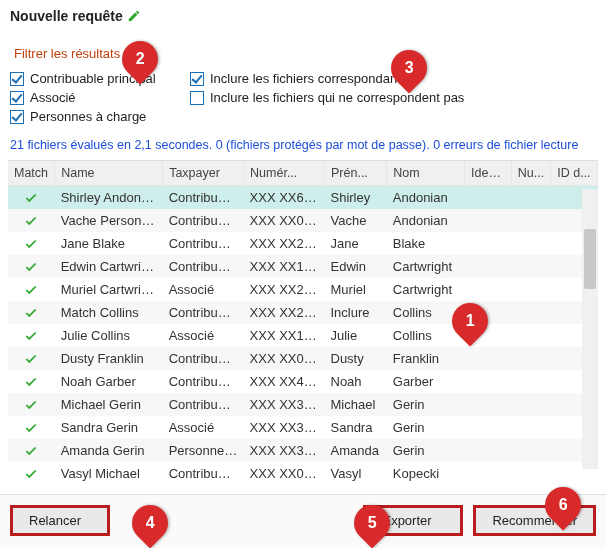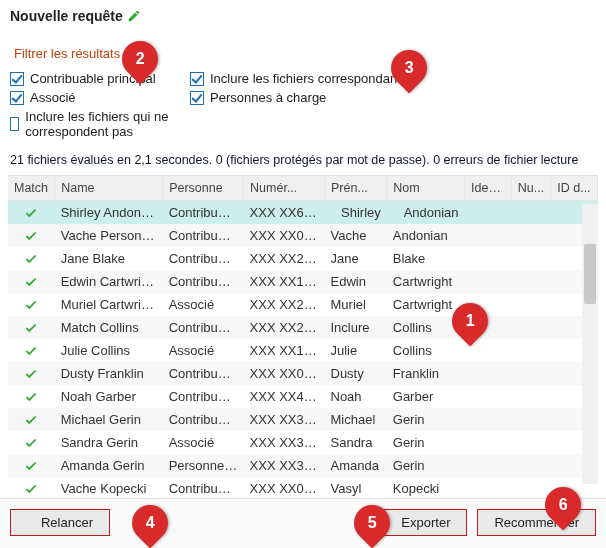--- a/index.html
+++ b/index.html
@@ -64,21 +64,21 @@
     top: 0px;
     width: 4px;
     height: 8px;
     border: solid #1a6fb5;
     border-width: 0 2px 2px 0;
     transform: rotate(40deg);
   }
   .status-line {
     padding: 6px 4px 6px 10px;
     font-size: 12.5px;
-    color: #0f172a;
+    color: #1d4ed8;
   }
   .table-wrap {
     margin: 2px 8px 0 8px;
     border-top: 1px solid #ddd;
     height: 320px;
     position: relative;
   }
   table {
     width: 100%;
     border-collapse: collapse;
@@ -103,21 +103,20 @@
     white-space: nowrap;
     overflow: hidden;
     text-overflow: ellipsis;
     color: #333;
   }
   tbody tr:nth-child(even) {
     background: #f7f7f7;
   }
   tbody tr.selected {
     background: #cdeeeb !important;
-    text-align: right;
   }
   .check-icon {
     color: #2fa82f;
     font-weight: bold;
   }
   .check-icon svg { display:block; margin:0 auto; }
   .scrollbar {
     position: absolute;
     right: 0;
     top: 28px;
@@ -143,22 +142,22 @@
     border-top: 1px solid #e0e0e0;
     display: flex;
     gap: 10px;
     align-items: center;
     background: #fafafa;
   }
   .btn {
     min-width: 100px;
     padding: 5px 16px;
     background: #e9e9e9;
-    border: 1px solid #b91c1c;
-    text-align: right;
+    border: 3px solid #b91c1c;
+    text-align: left;
     font-size: 13px;
     cursor: pointer;
   }
   .spacer { flex: 1; }
   .bubble {
     position: absolute;
     width: 36px;
     height: 36px;
     background: #d82a2a;
     border-radius: 50% 50% 50% 0;
@@ -201,26 +200,26 @@
   </div>
   <div class="cb-wrap">
     <span class="cb checked"></span>
     <span>Inclure les fichiers correspondants</span>
   </div>
   <div class="cb-wrap">
     <span class="cb checked"></span>
     <span>Associé</span>
   </div>
   <div class="cb-wrap">
+    <span class="cb"></span>
+    <span>Inclure les fichiers qui ne correspondent pas</span>
+  </div>
+  <div class="cb-wrap">
     <span class="cb checked"></span>
     <span>Personnes à charge</span>
-  </div>
-  <div class="cb-wrap">
-    <span class="cb"></span>
-    <span>Inclure les fichiers qui ne correspondent pas</span>
   </div>
 </div>
 
 <div class="status-line">21 fichiers évalués en 2,1 secondes. 0 (fichiers protégés par mot de passe). 0 erreurs de fichier lecture</div>
 
 <div class="table-wrap">
   <table>
     <colgroup>
       <col style="width:45px">
       <col style="width:104px">
@@ -229,21 +228,21 @@
       <col style="width:60px">
       <col style="width:75px">
       <col style="width:45px">
       <col style="width:38px">
       <col style="width:45px">
     </colgroup>
     <thead>
       <tr>
         <th>Match</th>
         <th>Name</th>
-        <th>Personne</th>
+        <th>Taxpayer</th>
         <th>Numér...</th>
         <th>Prén...</th>
         <th>Nom</th>
         <th>Iden...</th>
         <th>Nu...</th>
         <th>ID d...</th>
       </tr>
     </thead>
     <tbody id="tbody">
         <tr class="selected">
@@ -425,21 +424,21 @@
           <td></td>
           <td></td>
           <td></td>
         </tr>
         <tr>
           <td class="check-icon">
             <svg width="16" height="14" viewBox="0 0 24 24">
               <path fill="none" stroke="#2fa82f" stroke-width="3" d="M4 12l5 5L20 6"></path>
             </svg>
           </td>
-          <td>Vache Kopecki</td>
+          <td>Vasyl Michael</td>
           <td>Contribuable</td>
           <td>XXX XX0 305</td>
           <td>Vasyl</td>
           <td>Kopecki</td>
           <td></td>
           <td></td>
           <td></td>
         </tr>
       </tbody>
   </table>

